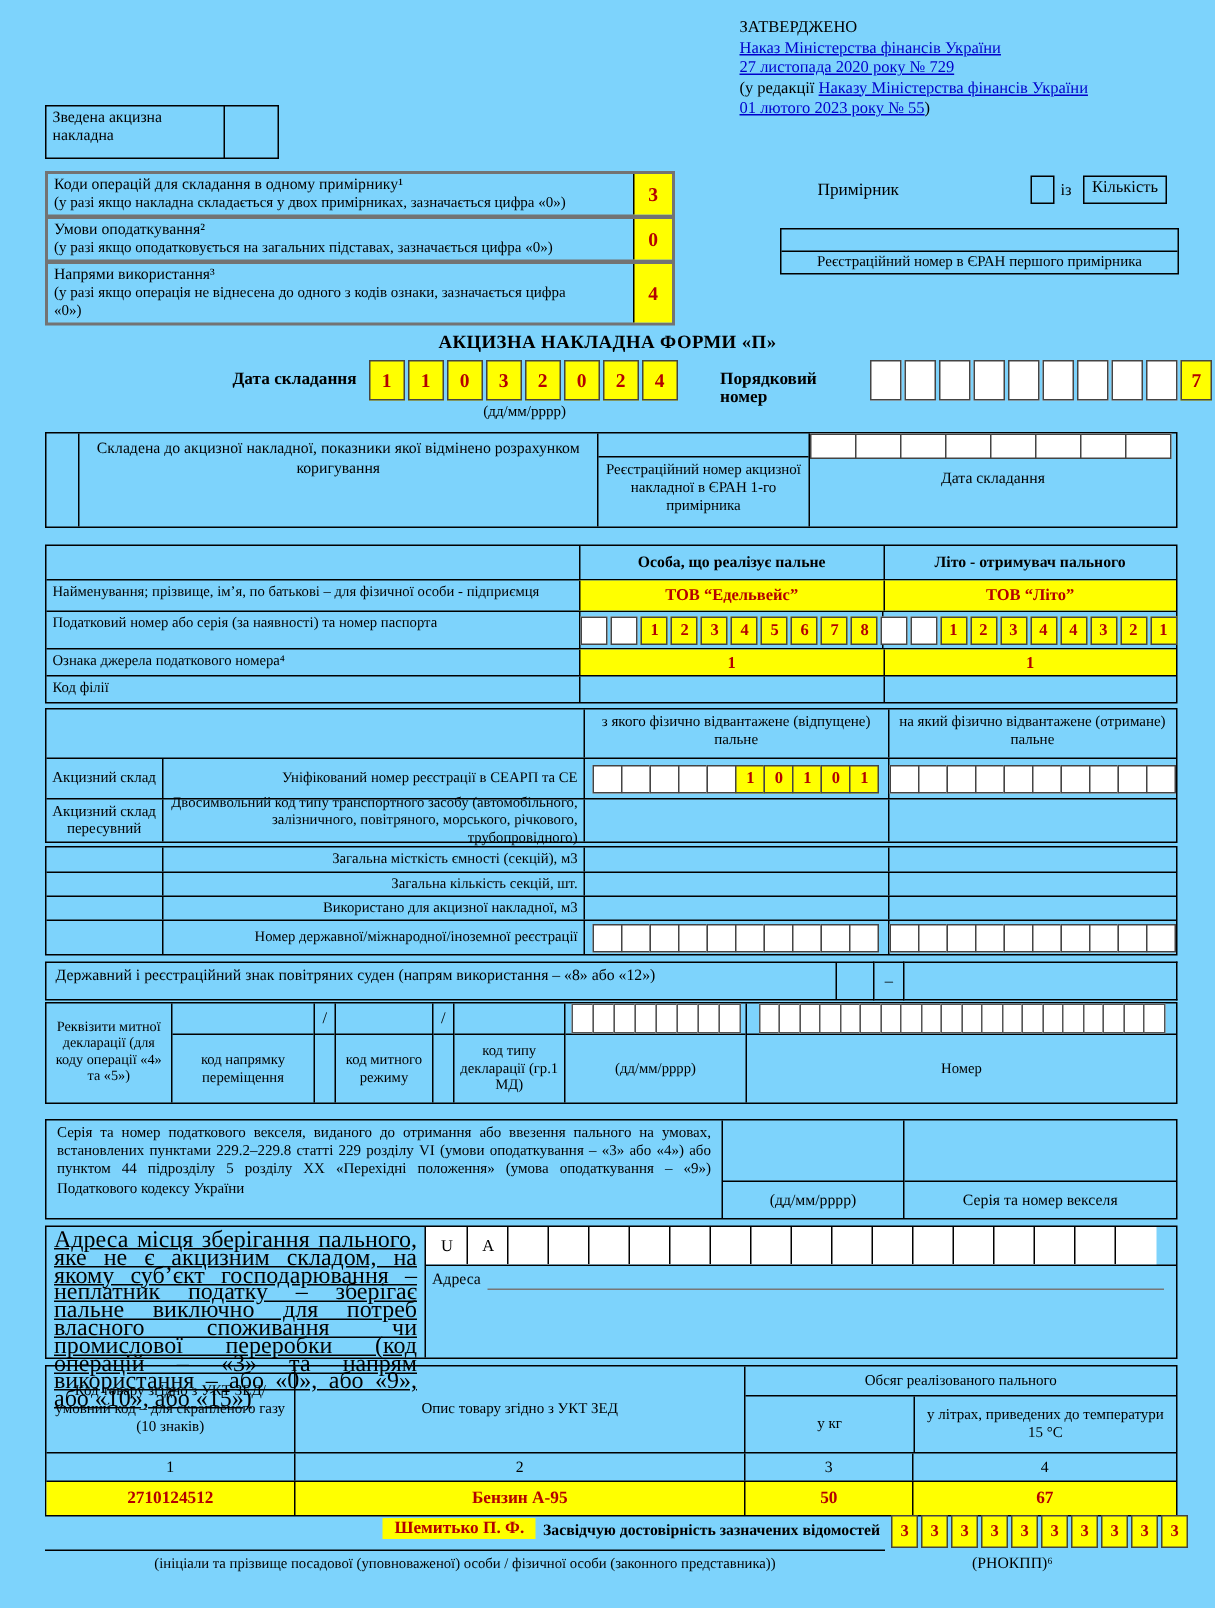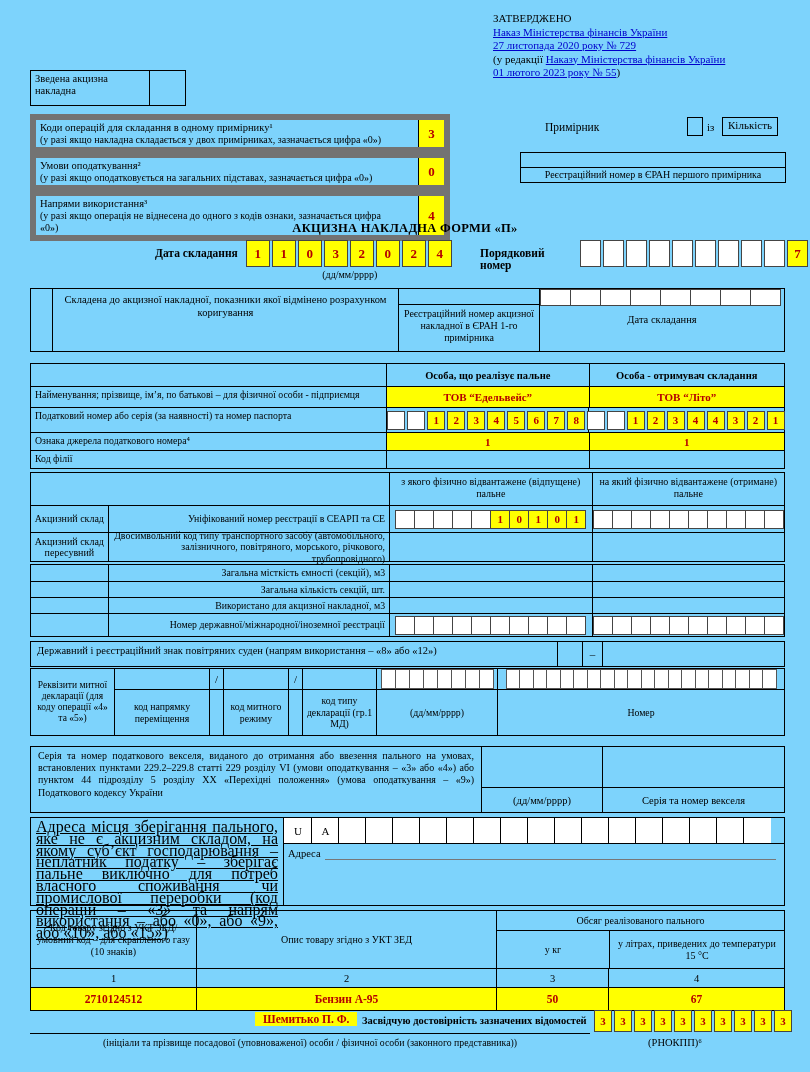--- a/index.html
+++ b/index.html
@@ -22,21 +22,21 @@
   
   .s-approved { left:493px; top:12px; width:305px; font-size:11px; line-height:13.5px; }
 
   
   .s-consolidated { left:30px; top:70px; display:flex; }
   .cons-label { width:120px; height:36px; border:1px solid #000; padding:2px 4px; font-size:10.5px; line-height:12px; }
   .cons-val { width:36px; height:36px; border:1px solid #000; border-left:none; }
 
   
   .s-codes { left:30px; top:114px; width:420px; }
-  .codes-row { display:flex; border:6px solid #737373; margin-top:-1px;gap:22px; }
+  .codes-row { display:flex; border:2px solid #737373; margin-top:-1px;gap:22px; }
   .codes-row:first-child { margin-top:0; }
   .codes-text { width:392px; padding:1px 4px; }
   .codes-title { font-size:10.5px; line-height:13px; }
   .codes-note { font-size:10px; line-height:12px; }
   .codes-val { width:28px; border-left:1px solid #000; background:#ffff00; color:#b40000;
                font-weight:bold; font-size:13px; display:flex; align-items:center; justify-content:center; }
 
   
   .s-copy-label { left:545px; top:121px; font-size:11.5px; }
   .s-copy-box { left:687px; top:117px; width:16px; height:19px; border:1px solid #000; }
@@ -270,21 +270,21 @@
           <span class="cell"></span>
         </div>
       <div class="corr-date-label">Дата складання</div>
     </div>
   </div>
 
   <div class="sect s-parties">
     <div class="p-row p-row-h1">
       <div class="p-c1"></div>
       <div class="p-c2 p-hdr">Особа, що реалізує пальне</div>
-      <div class="p-c3 p-hdr">Особа - отримувач складання</div>
+      <div class="p-c3 p-hdr">Літо - отримувач пального</div>
     </div>
     <div class="p-row p-row-h2">
       <div class="p-c1">Найменування; прізвище, ім’я, по батькові – для фізичної особи - підприємця</div>
       <div class="p-c2 p-name">ТОВ “Едельвейс”</div>
       <div class="p-c3 p-name">ТОВ “Літо”</div>
     </div>
     <div class="p-row p-row-h3">
       <div class="p-c1">Податковий номер або серія (за наявності) та номер паспорта</div>
       <div class="p-c2">
           <div class="cells pt gap">

